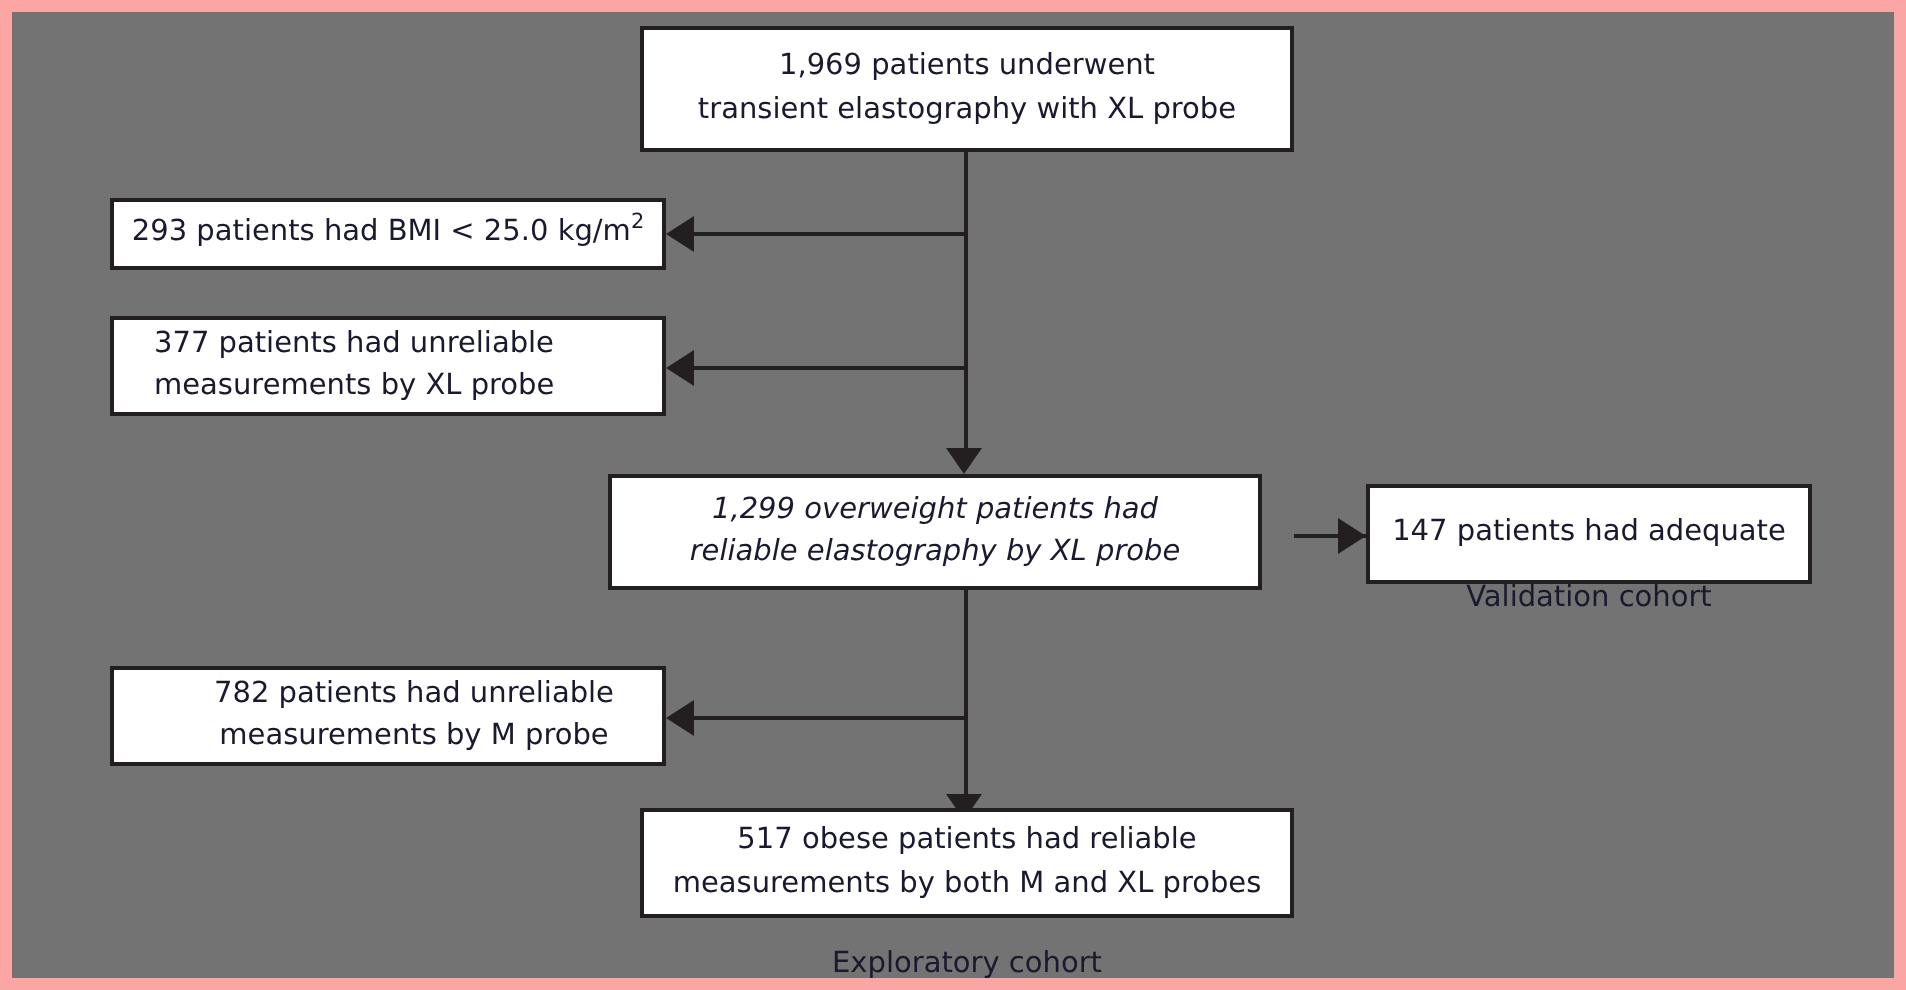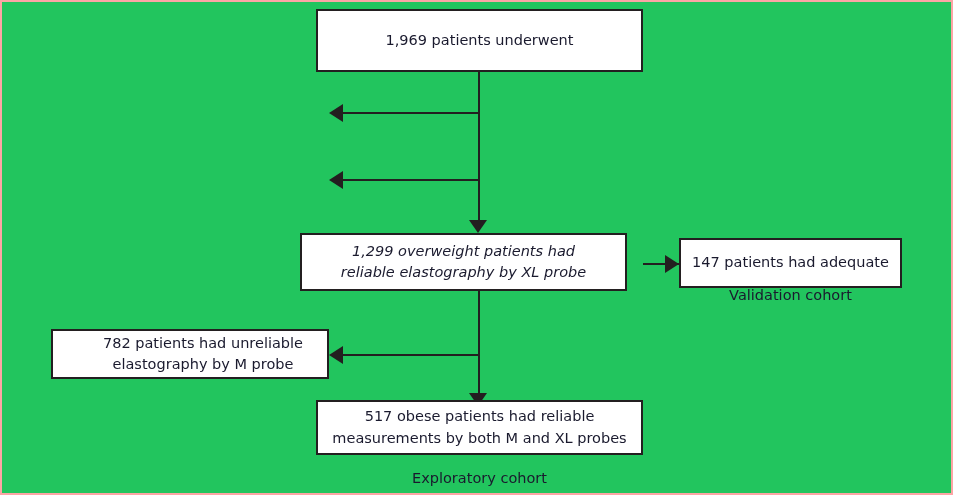--- a/index.html
+++ b/index.html
@@ -7,22 +7,22 @@
     padding: 0;
     background: #ffffff;
   }
   body {
     font-family: "DejaVu Sans", "Liberation Sans", sans-serif;
   }
   #canvas {
     position: relative;
     width: 953px;
     height: 495px;
-    background: #22c55e;
-    border: 2px solid #fca5a5;
+    background: #737373;
+    border: 6px solid #fca5a5;
     box-sizing: border-box;
     overflow: hidden;
   }
   .node {
     position: absolute;
     box-sizing: border-box;
     border: 2px solid #231f20;
     background: #ffffff;
     color: #1a1a2e;
     font-size: 14.5px;
@@ -89,44 +89,56 @@
   sup { font-size: 0.72em; vertical-align: super; line-height: 0; }
 </style>
 </head>
 <body>
 
 <div id="canvas">
 
   <div class="node center-text" style="left:314px; top:7px; width:327px; height:63px;">
     <span class="txt">
       <span>1,969 patients underwent</span><br>
+      <span>transient elastography with XL probe</span>
     </span>
   </div>
 
+  <div class="node center-text" style="left:49px; top:93px; width:278px; height:36px;">
+    <span class="txt">
+      <span>293 patients had BMI &lt; 25.0 kg/m</span><sup>2</sup>
+    </span>
+  </div>
 
+  <div class="node left-text" style="left:49px; top:152px; width:278px; height:50px; padding-left:20px;">
+    <span class="txt">
+      <span>377 patients had unreliable</span><br>
+      <span>measurements by XL probe</span>
+    </span>
+  </div>
 
   <div class="node center-text" style="left:298px; top:231px; width:327px; height:58px;font-style:italic;">
     <span class="txt">
       <span>1,299 overweight patients had</span><br>
       <span>reliable elastography by XL probe</span>
     </span>
   </div>
 
   <div class="node center-text" style="left:677px; top:236px; width:223px; height:50px;">
     <span class="txt">
       <span>147 patients had adequate</span><br>
     </span>
   </div>
 
   <div class="caption" style="left:677px; top:285px; width:223px;">Validation cohort</div>
 
   <div class="node center-text" style="left:49px; top:327px; width:278px; height:50px;padding-left:34px;">
     <span class="txt">
       <span>782 patients had unreliable</span><br>
-      <span>elastography by M probe</span>
+      <span>measurements by M probe</span>
     </span>
   </div>
 
   <div class="node center-text" style="left:314px; top:398px; width:327px; height:55px;">
     <span class="txt">
       <span>517 obese patients had reliable</span><br>
       <span>measurements by both M and XL probes</span>
     </span>
   </div>
 

